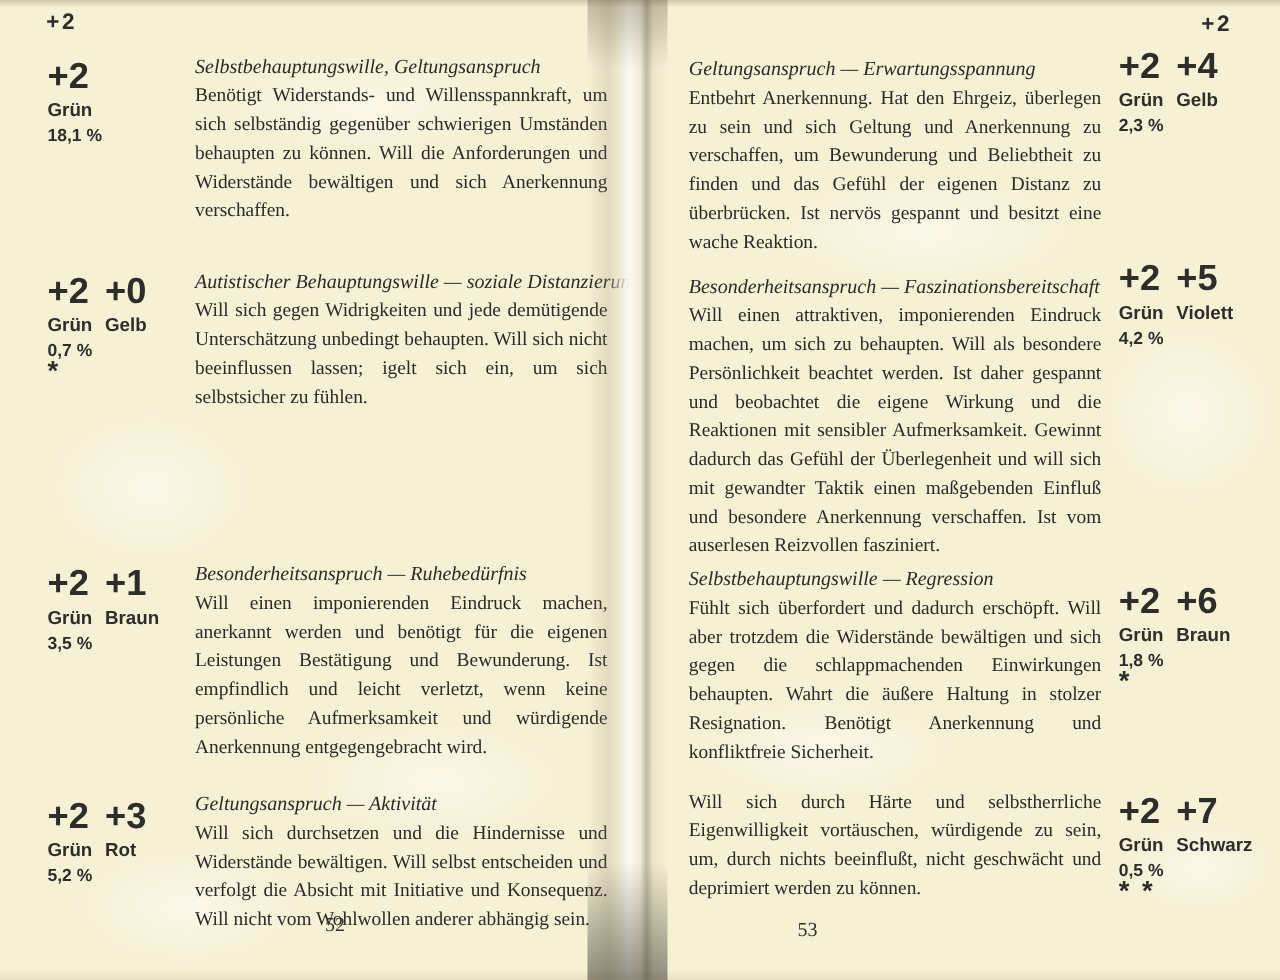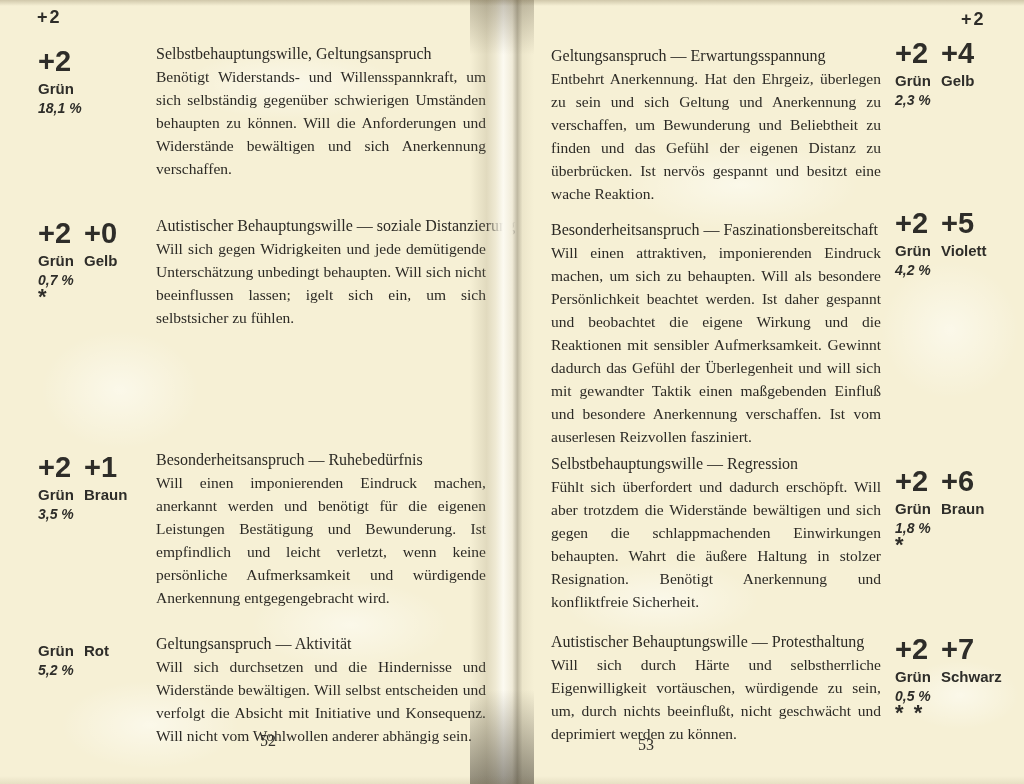--- a/index.html
+++ b/index.html
@@ -78,29 +78,30 @@
     font-weight: bold;
     color: #2e2d29;
   }
   .left-codes  { left: 38px;  width: 130px; }
   .right-codes { left: 895px; width: 130px; }
 
   .code-line { font-size: 29px; line-height: 30px; white-space: nowrap; }
   .code-line .seg { display: inline-block; min-width: 46px; }
   .color-line { font-size: 15px; line-height: 16px; margin-top: 5px; white-space: nowrap; }
   .color-line .seg { display: inline-block; min-width: 46px; }
-  .percent { font-size: 14px; line-height: 16px; margin-top: 3px; font-style: italic; }
+  .percent { font-size: 14px; line-height: 16px; margin-top: 3px; }
   .stars { font-size: 22px; line-height: 14px; margin-top: 2px; letter-spacing: 2px; }
 
   
   .text-block { position: absolute; }
   .left-text  { left: 156px; width: 330px; }
   .right-text { left: 551px; width: 330px; }
 
   .entry-title {
+    font-style: italic;
     font-size: 16px;
     line-height: 23px;
     white-space: nowrap;
   }
   .entry-body {
     font-size: 15.5px;
     line-height: 23px;
     text-align: justify;
     hyphens: auto;
   }
@@ -156,20 +157,21 @@
     <div class="color-line"><span class="seg">Grün</span><span class="seg">Braun</span></div>
     <div class="percent">3,5 %</div>
     <div class="stars"></div>
   </div>
   <div class="text-block left-text" style="top:448px">
     <div class="entry-title">Besonderheitsanspruch — Ruhebedürfnis</div>
     <div class="entry-body">Will einen imponierenden Eindruck machen, anerkannt werden und benötigt für die eigenen Leistungen Bestätigung und Bewunderung. Ist empfindlich und leicht verletzt, wenn keine persönliche Aufmerksamkeit und würdigende Anerkennung entgegengebracht wird.</div>
   </div>
 
   <div class="code-block left-codes" style="top:638px">
+    <div class="code-line"><span class="seg">+2</span><span class="seg">+3</span></div>
     <div class="color-line"><span class="seg">Grün</span><span class="seg">Rot</span></div>
     <div class="percent">5,2 %</div>
     <div class="stars"></div>
   </div>
   <div class="text-block left-text" style="top:632px">
     <div class="entry-title">Geltungsanspruch — Aktivität</div>
     <div class="entry-body">Will sich durchsetzen und die Hindernisse und Widerstände bewältigen. Will selbst entscheiden und verfolgt die Absicht mit Initiative und Konsequenz. Will nicht vom Wohlwollen anderer abhängig sein.</div>
   </div>
 
   <div class="page-num page-num-left">52</div>
@@ -203,21 +205,20 @@
     <div class="entry-body">Fühlt sich überfordert und dadurch erschöpft. Will aber trotzdem die Widerstände bewältigen und sich gegen die schlappmachenden Einwirkungen behaupten. Wahrt die äußere Haltung in stolzer Resignation. Benötigt Anerkennung und konfliktfreie Sicherheit.</div>
   </div>
   <div class="code-block right-codes" style="top:466px">
     <div class="code-line"><span class="seg">+2</span><span class="seg">+6</span></div>
     <div class="color-line"><span class="seg">Grün</span><span class="seg">Braun</span></div>
     <div class="percent">1,8 %</div>
     <div class="stars">*</div>
   </div>
 
   <div class="text-block right-text" style="top:630px">
-    <div class="entry-title">Autistischer Behauptungswille — Protesthaltung</div>
     <div class="entry-body">Will sich durch Härte und selbstherrliche Eigenwilligkeit vortäuschen, würdigende zu sein, um, durch nichts beeinflußt, nicht geschwächt und deprimiert werden zu können.</div>
   </div>
   <div class="code-block right-codes" style="top:634px">
     <div class="code-line"><span class="seg">+2</span><span class="seg">+7</span></div>
     <div class="color-line"><span class="seg">Grün</span><span class="seg">Schwarz</span></div>
     <div class="percent">0,5 %</div>
     <div class="stars">* *</div>
   </div>
 
   <div class="page-num page-num-right">53</div>

